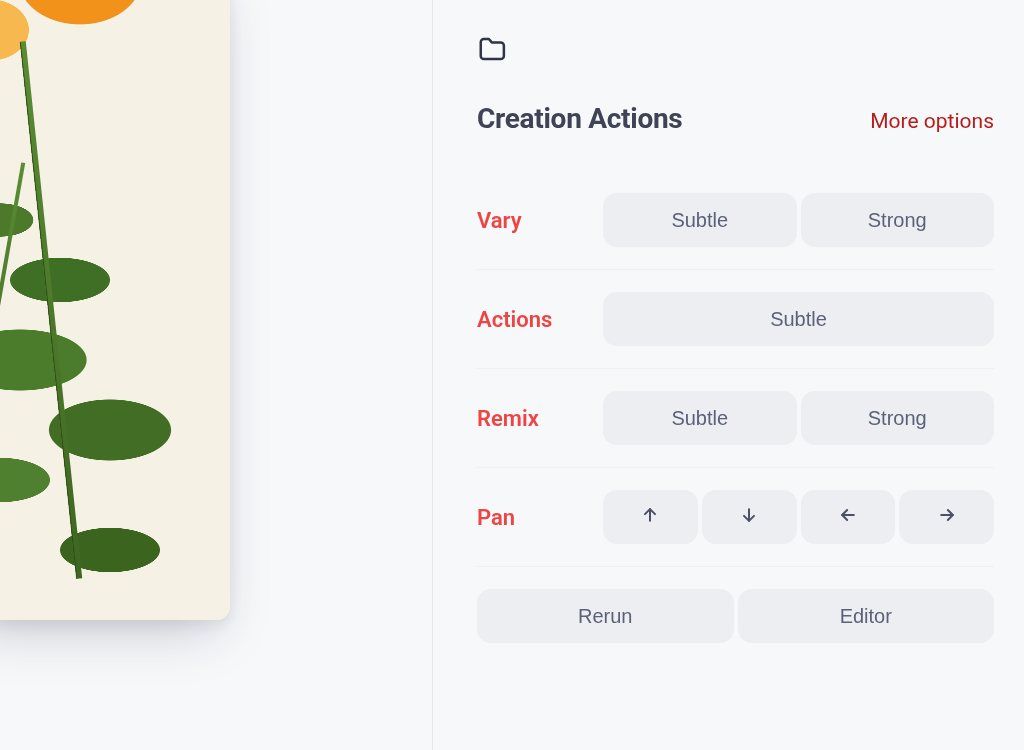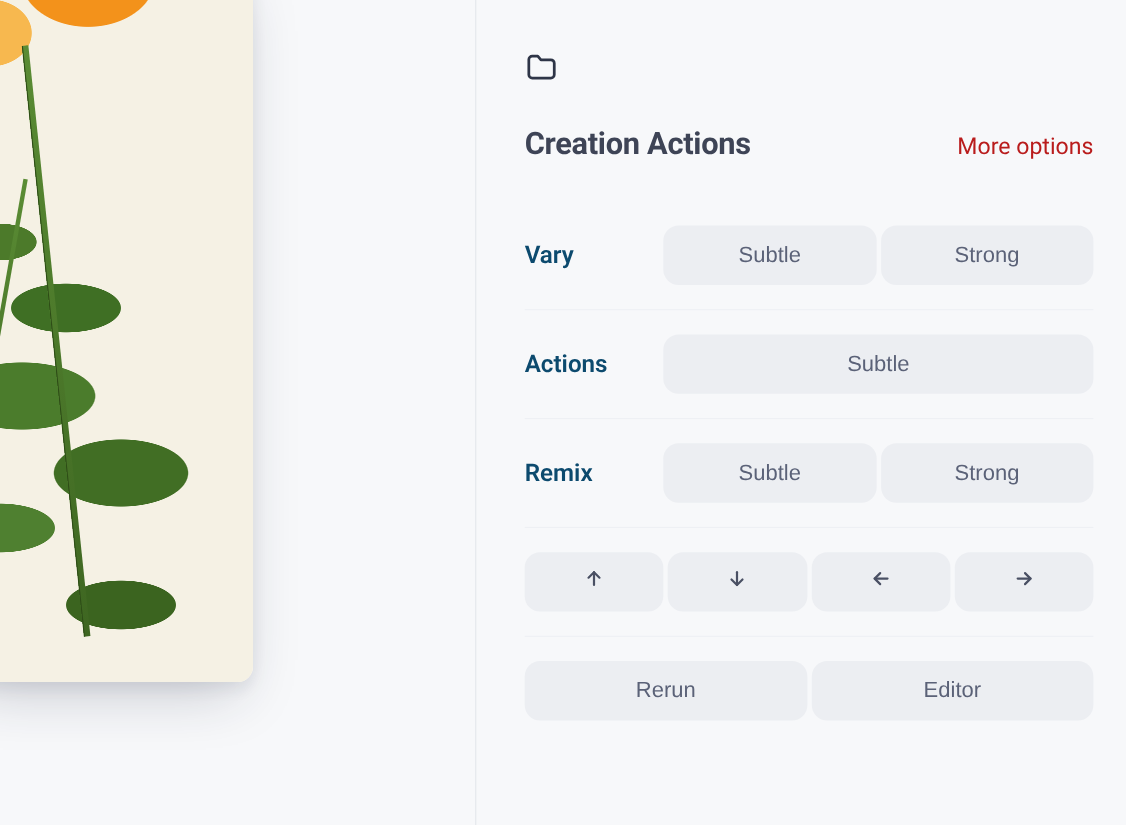--- a/index.html
+++ b/index.html
@@ -72,21 +72,20 @@
     width: 1px;
     height: 100%;
     background: #e3e6ec;
     flex: 0 0 1px;
   }
 
   
   .panel {
     flex: 1 1 auto;
     padding: 30px 30px 0 44px;
-    margin-top: 12px;
   }
 
   .folder-icon {
     display: inline-flex;
     width: 30px; height: 30px;
     align-items: center; justify-content: center;
     color: #2e3547;
     margin-bottom: 38px;
     margin-top: 4px;
   }
@@ -114,21 +113,21 @@
     display: flex;
     align-items: center;
     padding: 22px 0;
   }
   .row + .row { border-top: 1px solid #eef0f4; }
   .row-label {
     width: 126px;
     flex: 0 0 126px;
     font-size: 22px;
     font-weight: 600;
-    color: #0c4a6e;
+    color: #ef4444;
   }
   .row-controls {
     flex: 1 1 auto;
     display: flex;
     gap: 4px;
   }
   .btn {
     flex: 1 1 0;
     height: 54px;
     border: none;
@@ -193,20 +192,21 @@
   <div class="row">
     <div class="row-label">Remix</div>
     <div class="row-controls">
       <button class="btn">Subtle</button>
       <button class="btn">Strong</button>
     </div>
   </div>
 
   
   <div class="row">
+    <div class="row-label">Pan</div>
     <div class="row-controls four">
       <button class="btn icon-btn">
         <span>
           <svg viewBox="0 0 24 24" fill="none" stroke-width="2.4" stroke-linecap="round" stroke-linejoin="round">
               <path d="M12 19V5"></path>
               <path d="M6 11l6-6 6 6"></path>
             </svg>
         </span>
       </button>
       <button class="btn icon-btn">

